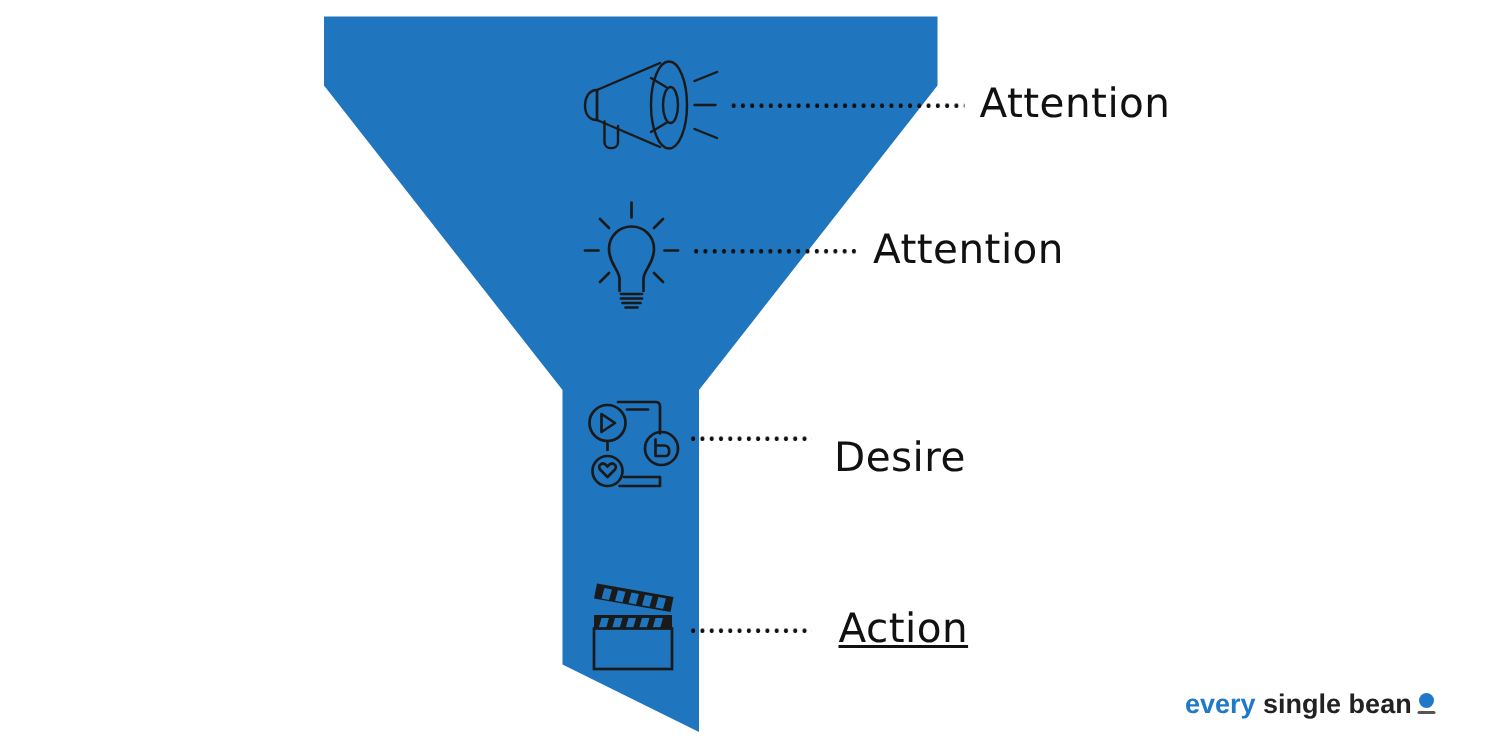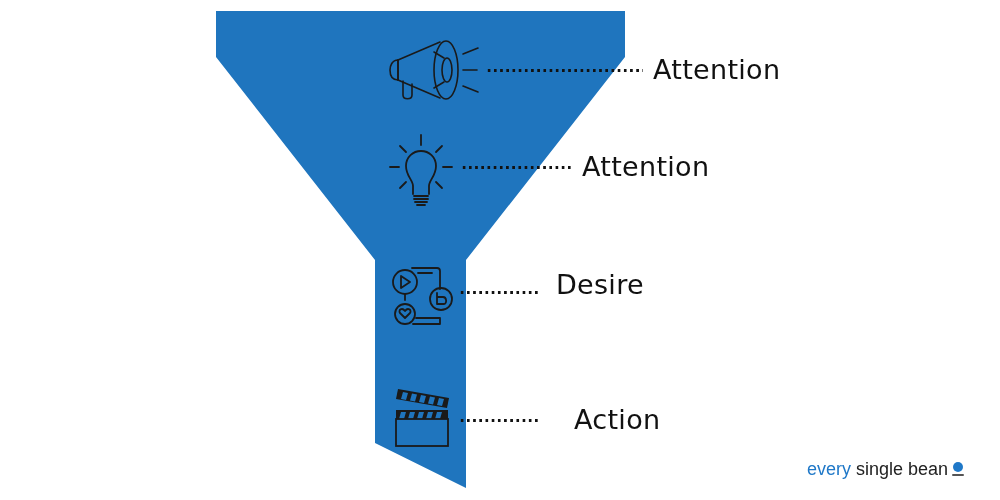--- a/index.html
+++ b/index.html
@@ -1,20 +1,20 @@
 <!DOCTYPE html>
 <html><head>
   <meta charset="utf-8">
   <style>
     html, body { margin: 0; padding: 0; }
     body { width: 1000px; height: 500px; background: #ffffff; position: relative; overflow: hidden; font-family: "DejaVu Sans", sans-serif; }
     #funnel { position: absolute; left: 0; top: 0; width: 1000px; height: 500px; }
     .stage-label { position: absolute; font-size: 27px; color: #111111; font-family: "DejaVu Sans", sans-serif; letter-spacing: 0.3px; line-height: 1; }
     .dots { position: absolute; height: 3px; background-image: radial-gradient(circle, #111 1.4px, transparent 1.6px); background-size: 6.2px 3px; background-repeat: repeat-x; }
-    .logo { position: absolute; left: 790px; top: 459px; font-size: 18px; font-weight: normal; font-family: "Liberation Sans", sans-serif; color: #222; white-space: nowrap; margin-left: 17px; }
+    .logo { position: absolute; left: 790px; top: 459px; font-size: 18px; font-weight: bold; font-family: "Liberation Sans", sans-serif; color: #222; white-space: nowrap; }
     .logo .brand-every { color: #1f78c8; }
     .logo-bean { display: inline-block; position: relative; width: 12px; height: 16px; vertical-align: -2px; margin-left: 4px; }
     .logo-bean .dot { position: absolute; left: 1px; top: 1px; width: 10px; height: 10px; border-radius: 50%; background: #1f78c8; }
     .logo-bean .base { position: absolute; left: 0; top: 13px; width: 12px; height: 2px; border-radius: 1px; background: #555; }
   </style>
 </head>
 <body>
 
 <svg id="funnel" viewBox="0 0 1000 500" xmlns="http://www.w3.org/2000/svg">
   <polygon points="216,11 625,11 625,57 466,260 466,488 375,443 375,260 216,57" fill="#1f75be"></polygon>
@@ -81,18 +81,18 @@
   </g>
 </svg>
 
 <div class="dots" style="left:486px; top:69px; width:157px;"></div>
 <div class="dots" style="left:461px; top:166px; width:110px;"></div>
 <div class="dots" style="left:459px; top:291px; width:82px;"></div>
 <div class="dots" style="left:459px; top:419px; width:82px;"></div>
 
 <div class="stage-label" style="left:653px; top:56px;">Attention</div>
 <div class="stage-label" style="left:582px; top:153px;">Attention</div>
-<div class="stage-label" style="left:556px; top:271px;">Desire</div>
-<div class="stage-label" style="left:574px; top:406px;">Action</div>
+<div class="stage-label" style="left:556px; top:292px;">Desire</div>
+<div class="stage-label" style="left:559px; top:406px;text-decoration:underline;">Action</div>
 
 <div class="logo">
   <span class="brand-every">every</span><span> single bean</span><span class="logo-bean"><span class="dot"></span><span class="base"></span></span>
 </div>
 
 </body></html>

